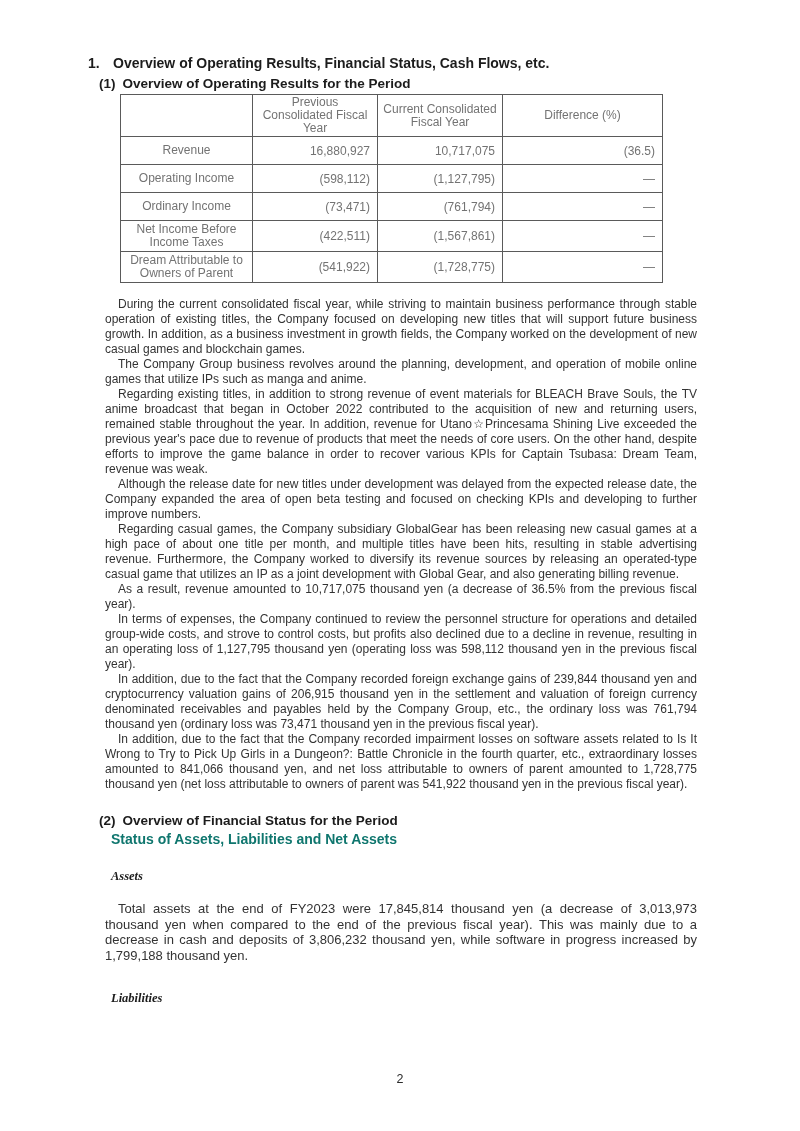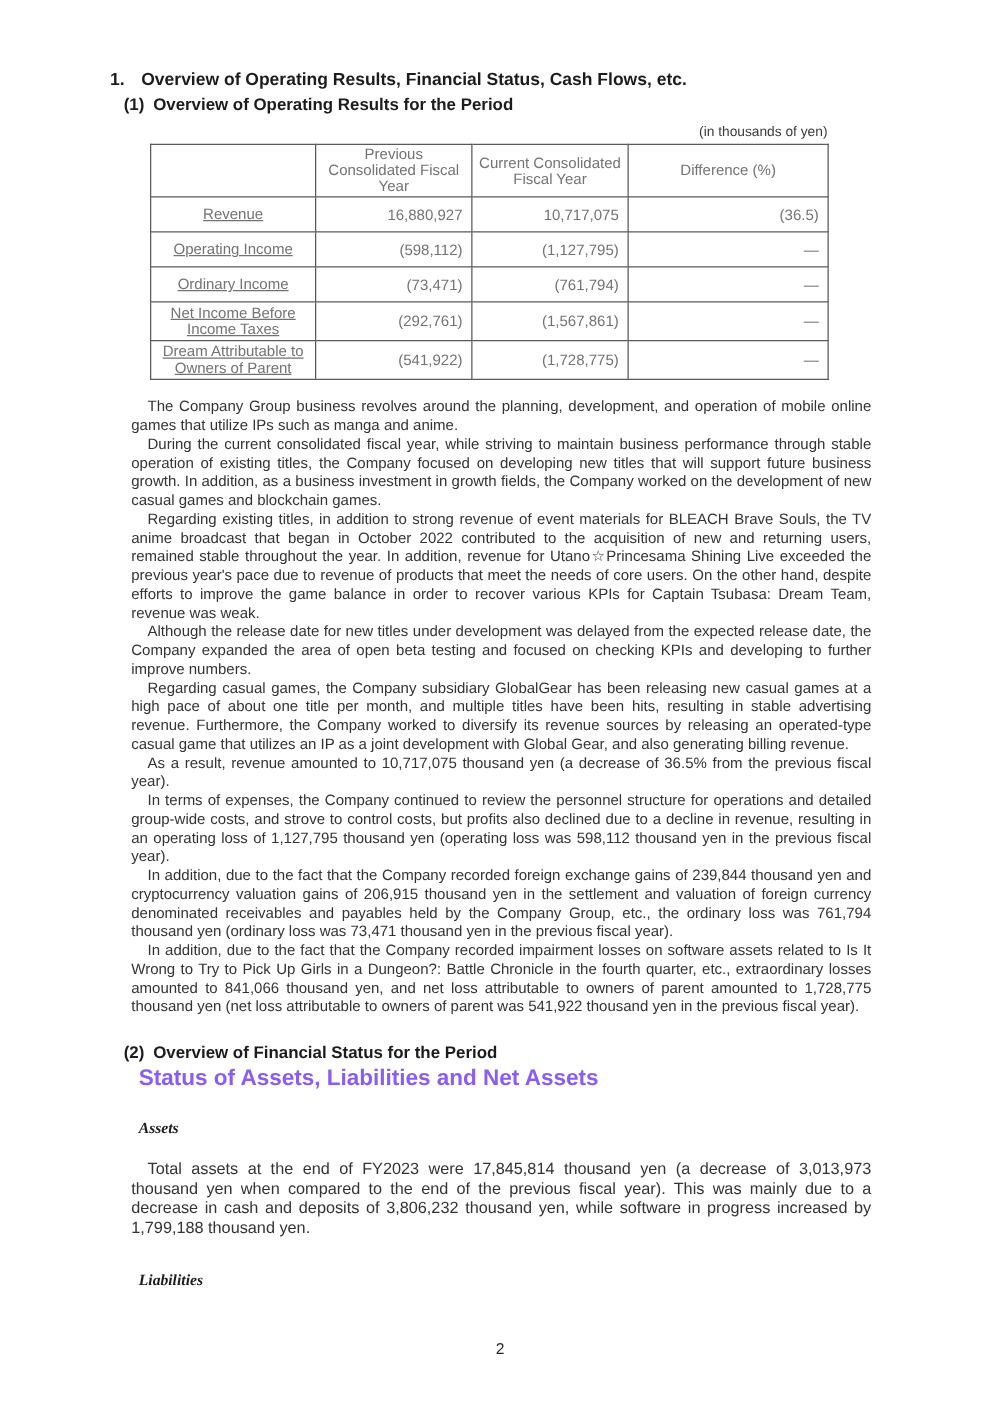--- a/index.html
+++ b/index.html
@@ -37,30 +37,30 @@
   }
   table.fin th, table.fin td {
     border:1px solid #5a5a5a;
     font-size:12px; font-weight:normal; color:#737373;
     vertical-align:middle;
   }
   table.fin th {
     height:28px; line-height:13px; padding:1px 4px; text-align:center;
   }
   table.fin td { height:28px; }
-  table.fin td.lbl { text-align:center; line-height:13px; padding:2px 4px;text-decoration:underline; }
+  table.fin td.lbl { text-align:center; line-height:13px; padding:2px 4px; }
   table.fin td.num { text-align:right; padding:2px 7px; }
   .body-text {
     margin:14px 103px 0 105px;
     font-size:12px; line-height:15px; text-align:justify;
   }
   .body-text p { text-indent:13px; }
   .h3 {
     margin-left:111px; margin-top:3px;
-    font-size:18px; font-weight:bold; color:#8b5cf6;
+    font-size:14px; font-weight:bold; color:#0f766e;
   }
   .h4 {
     margin-left:111px;
     font-size:12.5px; font-weight:bold; font-style:italic; color:#1c1c1c;font-family:Liberation Serif, serif;
   }
   .h4.assets { margin-top:22px; }
   .h4.liabilities { margin-top:28px; }
   .sub-para {
     margin:17px 103px 0 105px;
     font-size:13px; line-height:15.5px; text-align:justify;
@@ -79,21 +79,20 @@
   <div class="h1">
     <span class="num">1.</span>
     <span>Overview of Operating Results, Financial Status, Cash Flows, etc.</span>
   </div>
 
   <div class="h2 first">
     <span class="num">(1)</span>
     <span>Overview of Operating Results for the Period</span>
   </div>
 
-  <div class="units-note">(in thousands of yen)</div>
 
   <table class="fin">
     <colgroup>
       <col style="width:132px">
         <col style="width:125px">
         <col style="width:125px">
         <col style="width:160px">
     </colgroup>
     <thead>
       <tr>
@@ -117,36 +116,36 @@
         <td class="num">—</td>
       </tr>
       <tr>
         <td class="lbl">Ordinary Income</td>
         <td class="num">(73,471)</td>
         <td class="num">(761,794)</td>
         <td class="num">—</td>
       </tr>
       <tr>
         <td class="lbl">Net Income Before Income Taxes</td>
-        <td class="num">(292,761)</td>
+        <td class="num">(422,511)</td>
         <td class="num">(1,567,861)</td>
         <td class="num">—</td>
       </tr>
       <tr>
         <td class="lbl">Dream Attributable to Owners of Parent</td>
         <td class="num">(541,922)</td>
         <td class="num">(1,728,775)</td>
         <td class="num">—</td>
       </tr>
     </tbody>
   </table>
 
   <div class="body-text">
+    <p>During the current consolidated fiscal year, while striving to maintain business performance through stable operation of existing titles, the Company focused on developing new titles that will support future business growth. In addition, as a business investment in growth fields, the Company worked on the development of new casual games and blockchain games.</p>
     <p>The Company Group business revolves around the planning, development, and operation of mobile online games that utilize IPs such as manga and anime.</p>
-    <p>During the current consolidated fiscal year, while striving to maintain business performance through stable operation of existing titles, the Company focused on developing new titles that will support future business growth. In addition, as a business investment in growth fields, the Company worked on the development of new casual games and blockchain games.</p>
     <p>Regarding existing titles, in addition to strong revenue of event materials for BLEACH Brave Souls, the TV anime broadcast that began in October 2022 contributed to the acquisition of new and returning users, remained stable throughout the year. In addition, revenue for Utano☆Princesama Shining Live exceeded the previous year's pace due to revenue of products that meet the needs of core users. On the other hand, despite efforts to improve the game balance in order to recover various KPIs for Captain Tsubasa: Dream Team, revenue was weak.</p>
     <p>Although the release date for new titles under development was delayed from the expected release date, the Company expanded the area of open beta testing and focused on checking KPIs and developing to further improve numbers.</p>
     <p>Regarding casual games, the Company subsidiary GlobalGear has been releasing new casual games at a high pace of about one title per month, and multiple titles have been hits, resulting in stable advertising revenue. Furthermore, the Company worked to diversify its revenue sources by releasing an operated-type casual game that utilizes an IP as a joint development with Global Gear, and also generating billing revenue.</p>
     <p>As a result, revenue amounted to 10,717,075 thousand yen (a decrease of 36.5% from the previous fiscal year).</p>
     <p>In terms of expenses, the Company continued to review the personnel structure for operations and detailed group-wide costs, and strove to control costs, but profits also declined due to a decline in revenue, resulting in an operating loss of 1,127,795 thousand yen (operating loss was 598,112 thousand yen in the previous fiscal year).</p>
     <p>In addition, due to the fact that the Company recorded foreign exchange gains of 239,844 thousand yen and cryptocurrency valuation gains of 206,915 thousand yen in the settlement and valuation of foreign currency denominated receivables and payables held by the Company Group, etc., the ordinary loss was 761,794 thousand yen (ordinary loss was 73,471 thousand yen in the previous fiscal year).</p>
     <p>In addition, due to the fact that the Company recorded impairment losses on software assets related to Is It Wrong to Try to Pick Up Girls in a Dungeon?: Battle Chronicle in the fourth quarter, etc., extraordinary losses amounted to 841,066 thousand yen, and net loss attributable to owners of parent amounted to 1,728,775 thousand yen (net loss attributable to owners of parent was 541,922 thousand yen in the previous fiscal year).</p>
   </div>
 
   <div class="h2 second">

